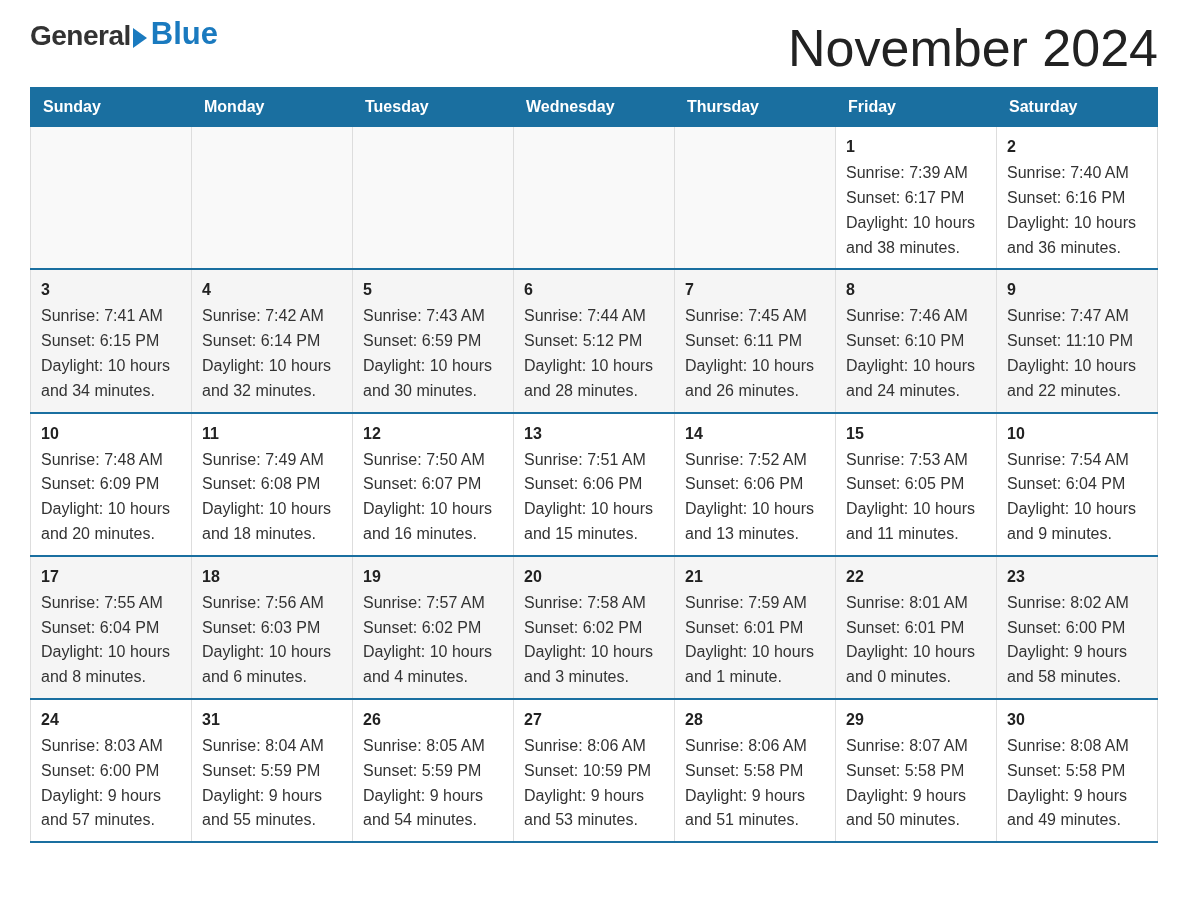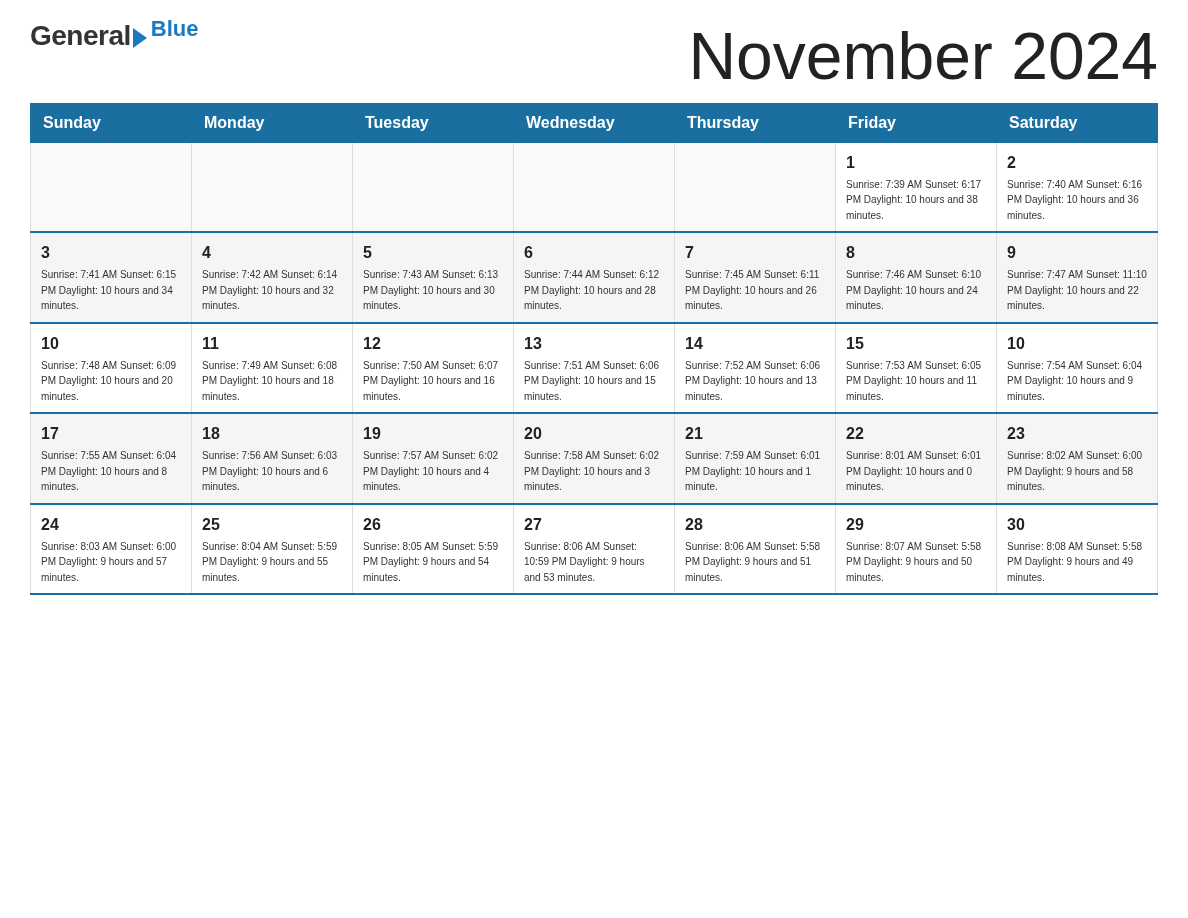--- a/index.html
+++ b/index.html
@@ -34,31 +34,31 @@
     .logo-triangle {
       width: 0;
       height: 0;
       border-left: 14px solid #1a7abf;
       border-top: 10px solid transparent;
       border-bottom: 10px solid transparent;
       margin-left: 2px;
       margin-top: 4px;
     }
     .logo-blue {
-      font-size: 22px;
+      font-size: 31px;
       font-weight: bold;
       color: #1a7abf;
       margin-top: -4px;
       padding-left: 4px;
     }
     .title-section {
       text-align: right;
     }
     .month-title {
-      font-size: 66px;
+      font-size: 52px;
       font-weight: 300;
       color: #222;
       line-height: 1.1;
     }
     .location {
       font-size: 22px;
       color: #444;
       margin-top: 4px;
     }
     .calendar {
@@ -91,21 +91,21 @@
       line-height: 1.5;
     }
     .day-number {
       font-size: 16px;
       font-weight: bold;
       color: #222;
       display: block;
       margin-bottom: 2px;
     }
     .day-info {
-      font-size: 10px;
+      font-size: 16px;
       color: #333;
       line-height: 1.55;
     }
     .empty-cell {
       background: #f9f9f9;
     }
     .calendar tbody tr:nth-child(even) {
       background-color: #f5f5f5;
     }
     .calendar tbody tr:nth-child(odd) {
@@ -169,27 +169,27 @@
         </td>
         <td>
           <span class="day-number">4</span>
           <div class="day-info">Sunrise: 7:42 AM
 Sunset: 6:14 PM
 Daylight: 10 hours and 32 minutes.</div>
         </td>
         <td>
           <span class="day-number">5</span>
           <div class="day-info">Sunrise: 7:43 AM
-Sunset: 6:13 PM
+Sunset: 6:59 PM
 Daylight: 10 hours and 30 minutes.</div>
         </td>
         <td>
           <span class="day-number">6</span>
           <div class="day-info">Sunrise: 7:44 AM
-Sunset: 6:12 PM
+Sunset: 5:12 PM
 Daylight: 10 hours and 28 minutes.</div>
         </td>
         <td>
           <span class="day-number">7</span>
           <div class="day-info">Sunrise: 7:45 AM
 Sunset: 6:11 PM
 Daylight: 10 hours and 26 minutes.</div>
         </td>
         <td>
           <span class="day-number">8</span>
@@ -293,21 +293,21 @@
         </td>
       </tr>
       <tr>
         <td>
           <span class="day-number">24</span>
           <div class="day-info">Sunrise: 8:03 AM
 Sunset: 6:00 PM
 Daylight: 9 hours and 57 minutes.</div>
         </td>
         <td>
-          <span class="day-number">25</span>
+          <span class="day-number">31</span>
           <div class="day-info">Sunrise: 8:04 AM
 Sunset: 5:59 PM
 Daylight: 9 hours and 55 minutes.</div>
         </td>
         <td>
           <span class="day-number">26</span>
           <div class="day-info">Sunrise: 8:05 AM
 Sunset: 5:59 PM
 Daylight: 9 hours and 54 minutes.</div>
         </td>

